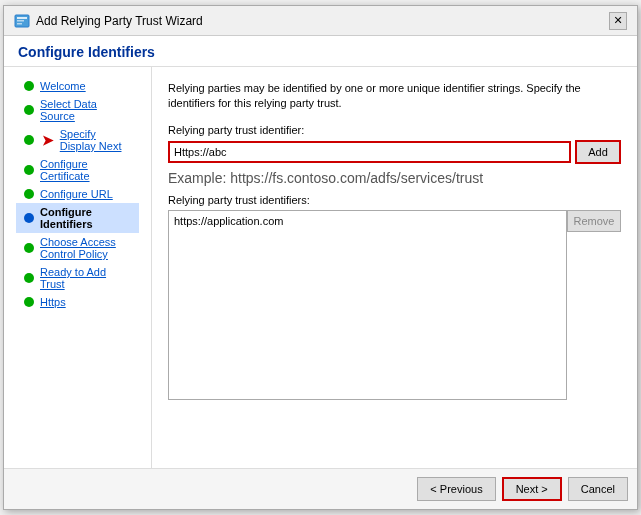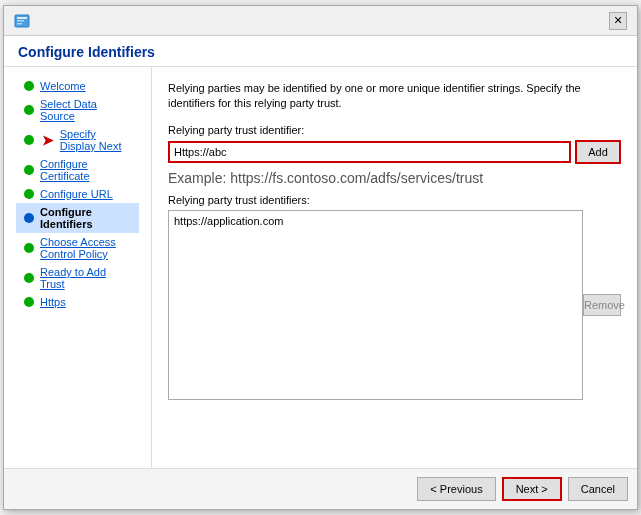--- a/index.html
+++ b/index.html
@@ -151,37 +151,37 @@
       margin-bottom: 8px;
     }
     .list-label {
       font-size: 11px;
       margin-bottom: 4px;
       color: #000;
     }
     .list-remove-row {
       display: flex;
       gap: 0;
-      align-items: center;
+      align-items: flex-start;
     }
     .identifiers-list {
       flex: 1;
       height: 190px;
       border: 1px solid #aaa;
       background: #fff;
       padding: 3px;
       font-size: 11px;
       overflow-y: auto;
     }
     .list-item-entry {
       padding: 1px 2px;
       color: #000;
     }
     .remove-btn {
-      width: 38px;
+      width: 54px;
       height: 22px;
       background: #e0e0e0;
       border: 1px solid #aaa;
       font-size: 11px;
       cursor: pointer;
       color: #888;
     }
     .dialog-footer {
       border-top: 1px solid #ddd;
       padding: 8px 9px;
@@ -208,20 +208,21 @@
 <div class="dialog">
 
   <div class="title-bar">
     <div class="title-bar-left">
       <svg class="title-bar-icon" viewBox="0 0 16 16" fill="none">
         <rect x="1" y="2" width="14" height="12" rx="1" fill="#4a9eda" stroke="#2a7ecc" stroke-width="1"></rect>
         <rect x="3" y="4" width="10" height="2" fill="white" opacity="0.8"></rect>
         <rect x="3" y="7" width="7" height="1.5" fill="white" opacity="0.6"></rect>
         <rect x="3" y="10" width="5" height="1.5" fill="white" opacity="0.6"></rect>
       </svg>
+      <span class="title-bar-text">Add Relying Party Trust Wizard</span>
     </div>
     <div class="title-bar-close">
       <span>✕</span>
     </div>
   </div>
 
   <div class="dialog-header">
     <h1>Configure Identifiers</h1>
   </div>
 

